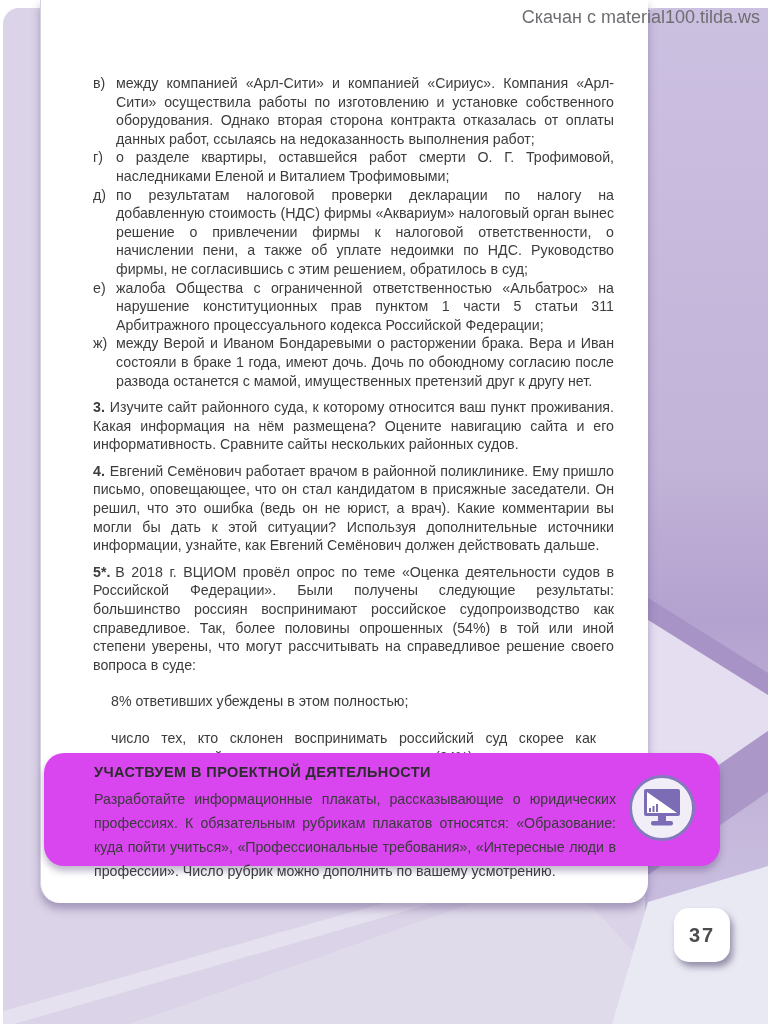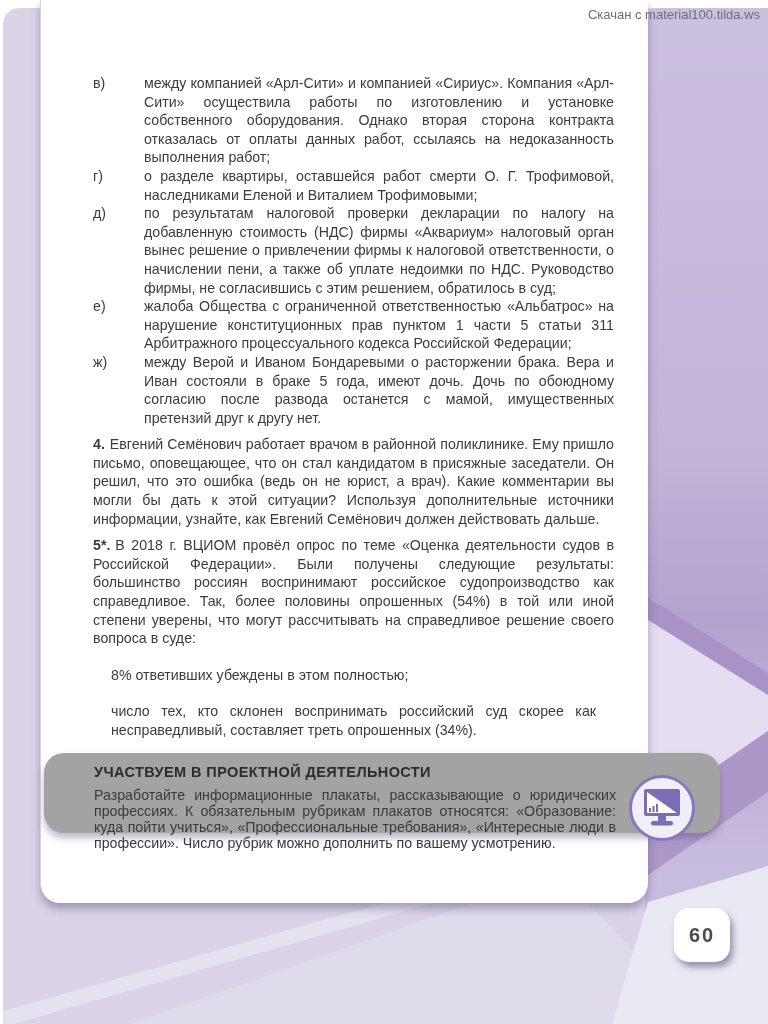--- a/index.html
+++ b/index.html
@@ -19,33 +19,33 @@
   .streak2{clip-path:polygon(130px 1024px,560px 872px,700px 1024px);background:rgba(255,255,255,0.16);}
   .wedge{clip-path:polygon(648px 902px,768px 866px,768px 1024px,612px 1024px);background:#e8e9f2;}
   
   .page{position:absolute;left:40px;top:0;width:607px;height:903px;background:#ffffff;
         border-radius:0 0 20px 20px;border-left:1px solid #d6d3dc;
         box-shadow:0 6px 8px rgba(96,76,128,0.45);}
   .content{position:absolute;left:52px;top:74px;width:521px;color:#3c3c3e;
            font-size:14.2px;line-height:18.6px;}
   .li{display:flex;margin:0;}
   .li .m{flex:none;width:23px;}
-  .li .t{flex:1;text-align:justify;margin-left:28px;}
+  .li .t{flex:1;text-align:justify;}
   p.task{margin:8px 0 0 0;text-align:justify;}
   p.task b{margin-right:5px;}
   p.survey{margin:18px;text-align:justify;}
   
-  .pbox{position:absolute;left:44px;top:753px;width:676px;height:80px;background:#a3a3a3;
+  .pbox{position:absolute;left:44px;top:753px;width:676px;height:113px;background:#d946ef;
         border-radius:20px;box-shadow:0 5px 7px rgba(96,76,128,0.40);}
   .pbox .inner{position:absolute;left:50px;top:11px;width:522px;color:#343436;}
   .pbox h3{margin:0 0 7px 0;font-size:14.5px;letter-spacing:0.4px;color:#2c2c2e;}
-  .pbox .txt{font-size:14.2px;line-height:16px;text-align:justify;color:#3a3a3c;}
+  .pbox .txt{font-size:14.2px;line-height:24px;text-align:justify;color:#3a3a3c;}
   .pbox .icon{position:absolute;left:583px;top:20px;width:70px;height:70px;}
   
-  .watermark{position:absolute;top:7px;right:8px;font-size:13px;color:#6e6e72;z-index:9;}
+  .watermark{position:absolute;top:7px;right:8px;font-size:18px;color:#6e6e72;z-index:9;}
   .badge{position:absolute;left:674px;top:908px;width:56px;height:54px;background:#ffffff;
          border-radius:15px;box-shadow:3px 5px 6px rgba(70,55,100,0.5);
          display:flex;align-items:center;justify-content:center;
          font-weight:bold;font-size:20px;letter-spacing:2px;color:#4c4c50;z-index:5;}
 </style>
 </head>
 <body>
 
 <div class="panel"></div>
 <div class="band"></div>
@@ -71,23 +71,26 @@
     <div class="li">
       <span class="m">д)</span>
       <span class="t">по результатам налоговой проверки декларации по налогу на добавленную стоимость (НДС) фирмы «Аквариум» налоговый орган вынес решение о привлечении фирмы к налоговой ответственности, о начислении пени, а также об уплате недоимки по НДС. Руководство фирмы, не согласившись с этим решением, обратилось в суд;</span>
     </div>
     <div class="li">
       <span class="m">е)</span>
       <span class="t">жалоба Общества с ограниченной ответственностью «Альбатрос» на нарушение конституционных прав пунктом 1 части 5 статьи 311 Арбитражного процессуального кодекса Российской Федерации;</span>
     </div>
     <div class="li">
       <span class="m">ж)</span>
-      <span class="t">между Верой и Иваном Бондаревыми о расторжении брака. Вера и Иван состояли в браке 5 года, имеют дочь. Дочь по обоюдному согласию после развода останется с мамой, имущественных претензий друг к другу нет.</span>
+      <span class="t">между Верой и Иваном Бондаревыми о расторжении брака. Вера и Иван состояли в браке 1 года, имеют дочь. Дочь по обоюдному согласию после развода останется с мамой, имущественных претензий друг к другу нет.</span>
     </div>
 
+    <p class="task">
+      <b>3.</b><span>Изучите сайт районного суда, к которому относится ваш пункт проживания. Какая информация на нём размещена? Оцените навигацию сайта и его информативность. Сравните сайты нескольких районных судов.</span>
+    </p>
     <p class="task">
       <b>4.</b><span>Евгений Семёнович работает врачом в районной поликлинике. Ему пришло письмо, оповещающее, что он стал кандидатом в присяжные заседатели. Он решил, что это ошибка (ведь он не юрист, а врач). Какие комментарии вы могли бы дать к этой ситуации? Используя дополнительные источники информации, узнайте, как Евгений Семёнович должен действовать дальше.</span>
     </p>
     <p class="task">
       <b>5*.</b><span>В 2018 г. ВЦИОМ провёл опрос по теме «Оценка деятельности судов в Российской Федерации». Были получены следующие результаты: большинство россиян воспринимают российское судопроизводство как справедливое. Так, более половины опрошенных (54%) в той или иной степени уверены, что могут рассчитывать на справедливое решение своего вопроса в суде:</span>
     </p>
 
     <p class="survey">8% ответивших убеждены в этом полностью;</p>
     <p class="survey">число тех, кто склонен воспринимать российский суд скорее как несправедливый, составляет треть опрошенных (34%).</p>
     <p class="survey">Прокомментируйте приведённые факты. Проведите своё мини-исследование, задав вопрос об оценке деятельности судов знакомым и друзьям. Результаты исследования оформите в виде диаграммы.</p>
@@ -107,13 +110,13 @@
     <polygon points="20,19 50,19 50,40" fill="#7b6cb5"></polygon>
     <rect x="22" y="35" width="2" height="4" fill="#7b6cb5"></rect>
     <rect x="25.5" y="33" width="2" height="6" fill="#7b6cb5"></rect>
     <rect x="29" y="31" width="2" height="8" fill="#7b6cb5"></rect>
     <rect x="31" y="43" width="8" height="5" fill="#7b6cb5"></rect>
     <rect x="24" y="48" width="22" height="4.5" rx="2" fill="#7b6cb5"></rect>
   </svg>
 </div>
 
 <div class="shape wedge"></div>
-<div class="badge">60</div>
+<div class="badge">37</div>
 
 </body></html>

